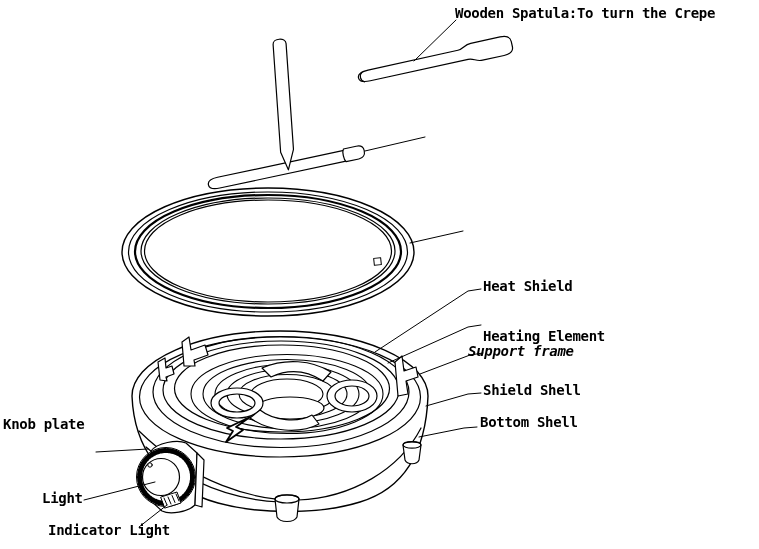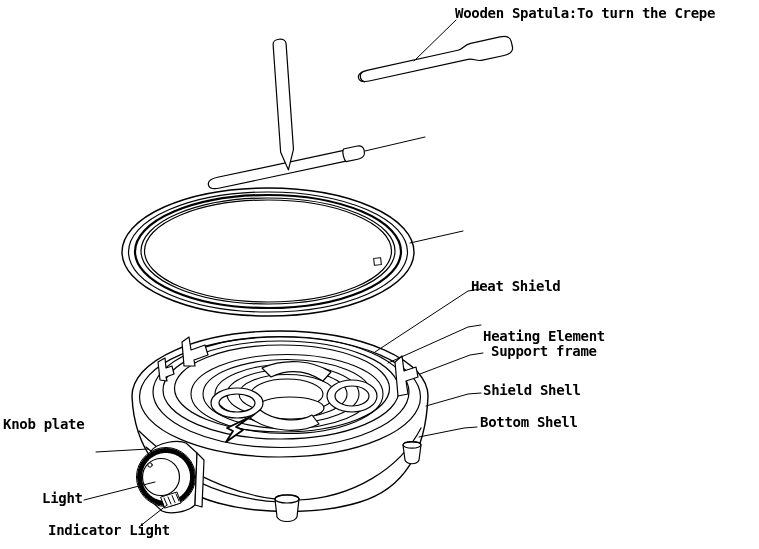--- a/index.html
+++ b/index.html
@@ -16,23 +16,23 @@
     font-weight:bold;
     font-size:14px;
     letter-spacing:-0.3px;
     color:#000;
     white-space:nowrap;
     line-height:16px;
   }
   #lbl-spatula{left:455px;top:5px;}
   #lbl-scraper{left:427px;top:125px;}
   #lbl-griddle{left:465px;top:216px;}
-  #lbl-heat-shield{left:471px;top:278px;}
+  #lbl-heat-shield{left:483px;top:278px;}
   #lbl-heating-element{left:483px;top:328px;}
-  #lbl-support-frame{left:491px;top:343px;}
+  #lbl-support-frame{left:468px;top:343px;font-style:italic;}
   #lbl-outer-shell{left:483px;top:382px;}
   #lbl-bottom-shell{left:480px;top:414px;}
   #lbl-knob-plate{left:3px;top:416px;}
   #lbl-knob{left:42px;top:490px;}
   #lbl-indicator-light{left:8px;top:522px;margin-left:40px;}
 </style>
 </head>
 <body>
 
 <div id="stage">

